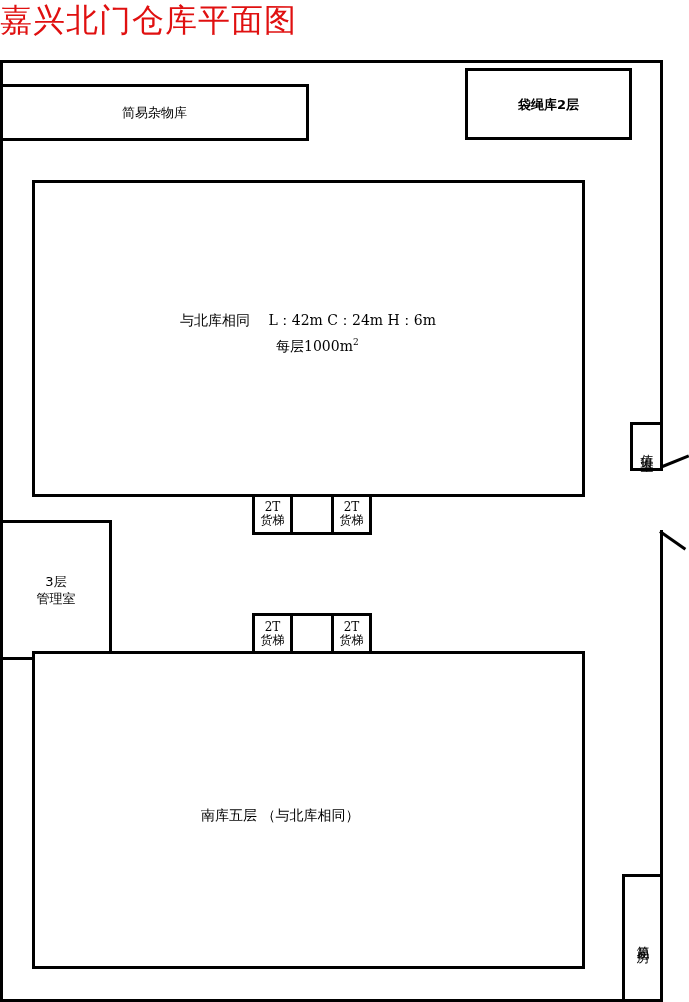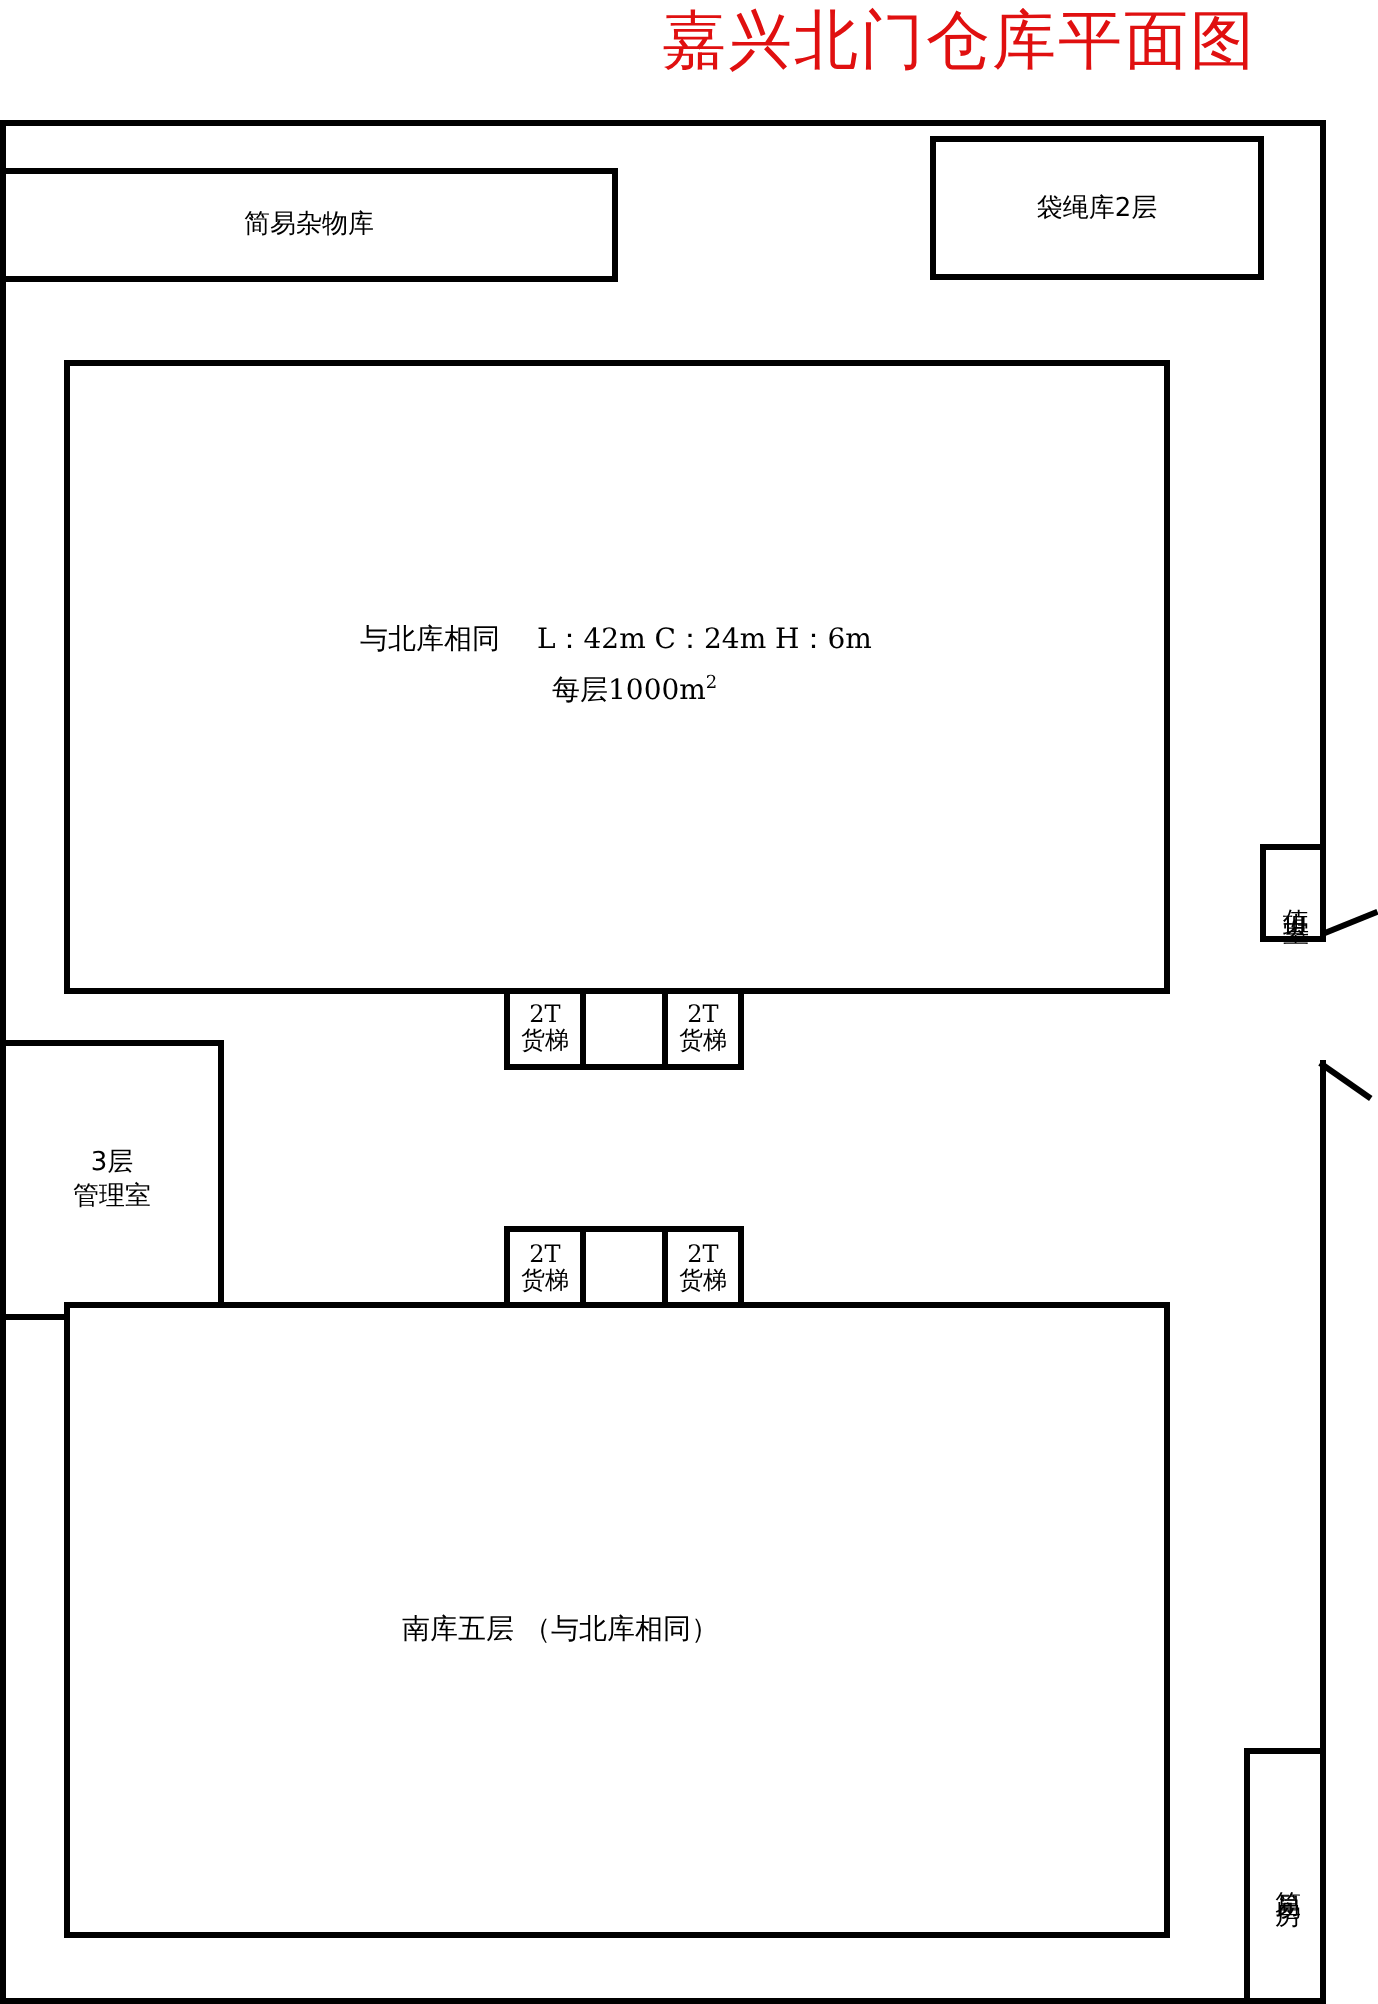--- a/index.html
+++ b/index.html
@@ -1,19 +1,19 @@
 <!DOCTYPE html>
 <html><head>
 <meta charset="utf-8">
 <style>
   html, body { margin:0; padding:0; background:#ffffff; }
   body { width:689px; height:1002px; position:relative; overflow:hidden;
          font-family:"DejaVu Sans", sans-serif; color:#000; }
   .title { position:absolute; left:0; top:0; width:628px; height:44px;
-           text-align:right; color:#e01010; font-family:"DejaVu Serif", serif;
+           text-align:left; color:#e01010; font-family:"DejaVu Serif", serif;
            font-size:32px; line-height:40px; letter-spacing:1px; }
   .ln { position:absolute; background:#000; }
   .box { position:absolute; border:3px solid #000; background:#fff; box-sizing:border-box; }
   .lbl { position:absolute; font-size:13px; line-height:15px; white-space:nowrap; }
   .serif { font-family:"DejaVu Serif", serif;margin-left:19px; }
   .vert { writing-mode:vertical-rl; text-orientation:upright; letter-spacing:2px; font-size:13px; }
   .center { display:flex; align-items:center; justify-content:center; text-align:center; }
   .lift { font-family:"DejaVu Serif", serif; font-size:12px; line-height:13px; text-align:center; }
 </style>
 </head>
@@ -28,21 +28,21 @@
 <div class="ln" style="left:660px;top:530px;width:3px;height:472px;"></div>
 
 <div class="ln" style="left:660px;top:466px;width:31px;height:3px;transform-origin:0 50%;transform:rotate(-22deg);"></div>
 <div class="ln" style="left:660px;top:530px;width:31px;height:3px;transform-origin:0 50%;transform:rotate(35deg);"></div>
 
 <div class="box center" style="left:0;top:84px;width:309px;height:57px;">
   <span class="lbl" style="position:static;text-align:right;">简易杂物库</span>
 </div>
 
 <div class="box center" style="left:465px;top:68px;width:167px;height:72px;">
-  <span class="lbl" style="position:static;">袋绳库2层</span>
+  <span class="lbl" style="position:static;font-weight:bold;">袋绳库2层</span>
 </div>
 
 <div class="box" style="left:32px;top:180px;width:553px;height:317px;">
   <div class="lbl" style="left:145px;top:130px;font-size:14px;">
     <span>与北库相同</span>
     <span class="serif" style="margin-left:14px;">L：42m C：24m H：6m</span>
   </div>
   <div class="lbl serif" style="left:222px;top:152px;font-size:14px;">
     <span>每层1000m</span><sup style="font-size:9px;">2</sup>
   </div>

